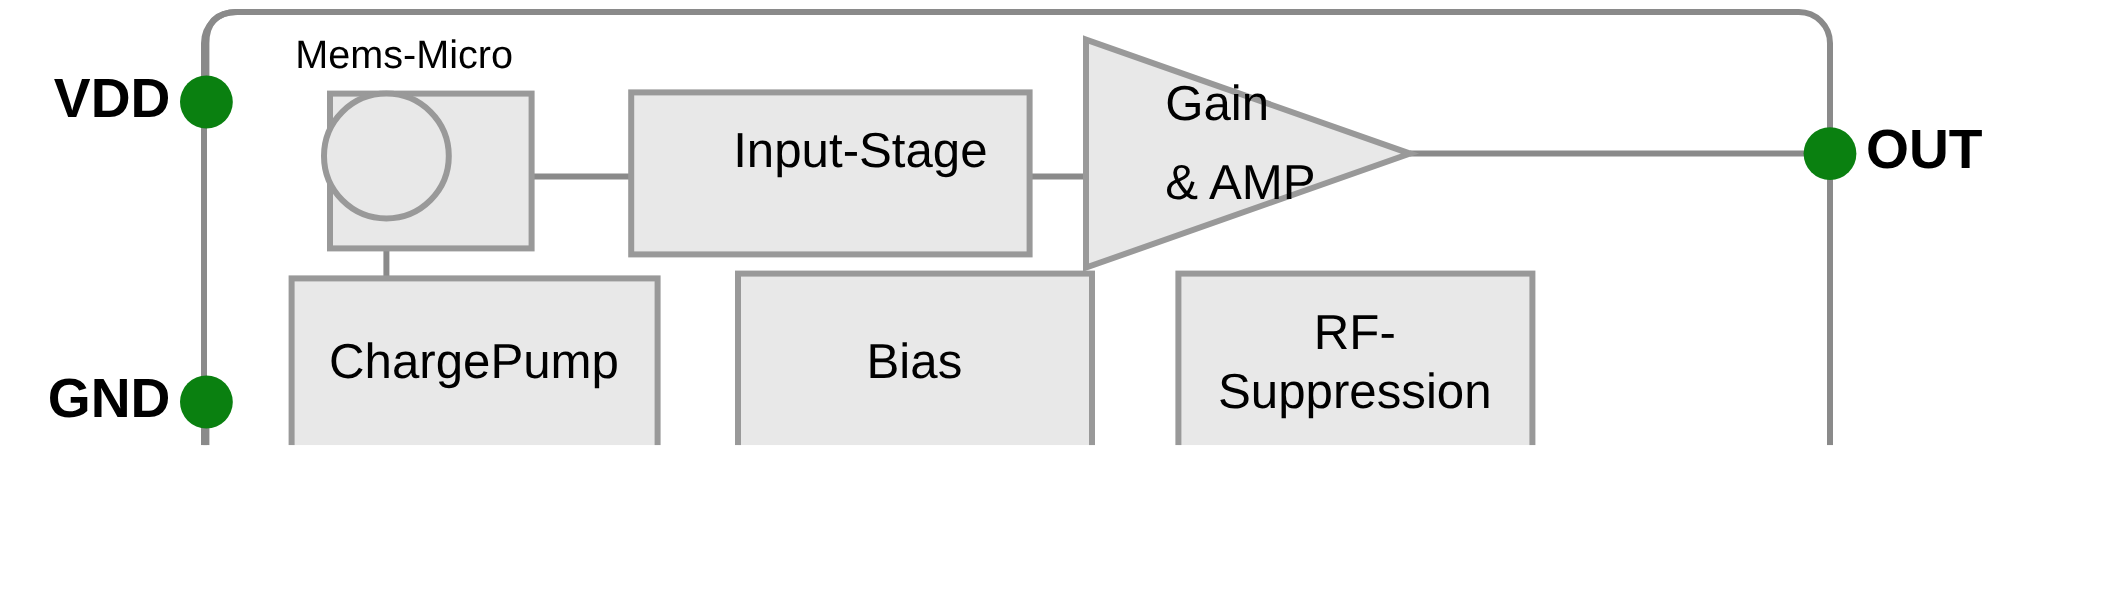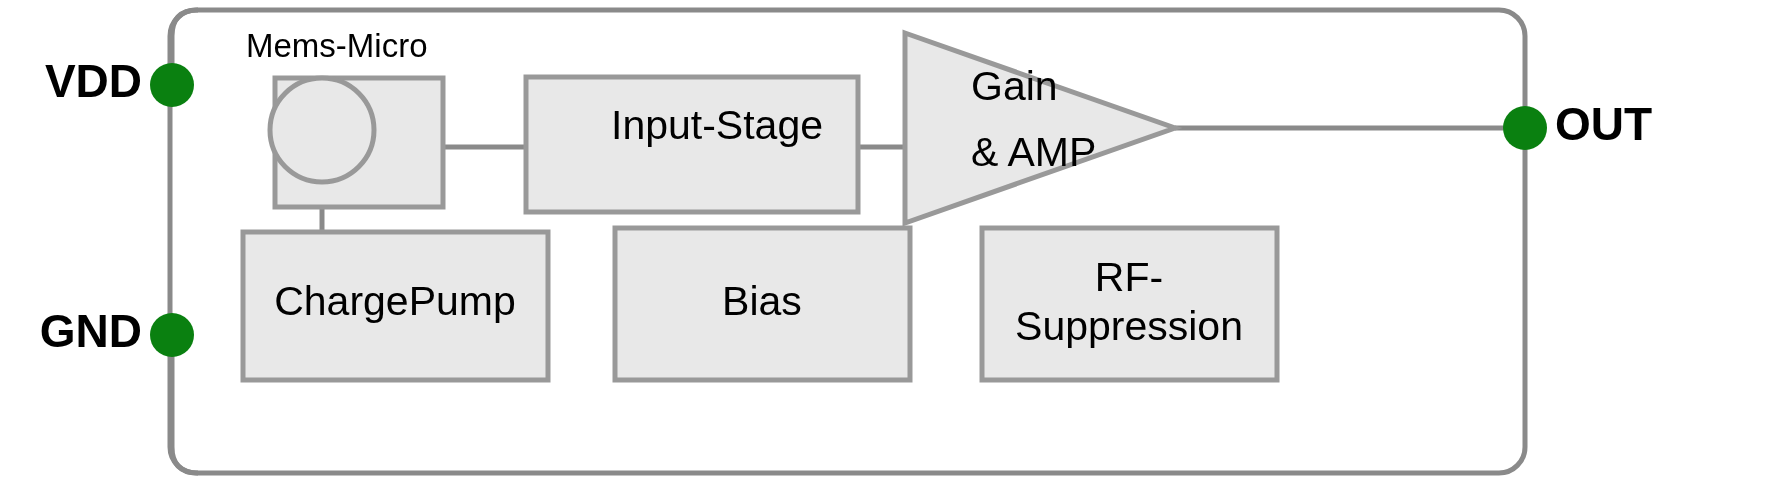--- a/index.html
+++ b/index.html
@@ -7,21 +7,21 @@
     margin: 0;
     padding: 0;
     background: #ffffff;
   }
   body {
     font-family: "Liberation Sans", sans-serif;
   }
   #canvas {
     position: relative;
     width: 1769px;
-    height: 491px;
+    height: 371px;
     background: #ffffff;
     overflow: hidden;
   }
   #canvas svg {
     position: absolute;
     left: 0;
     top: 0;
   }
   .blk-fill   { fill: #e8e8e8; }
   .blk-stroke { stroke: #999999; stroke-width: 5; }

